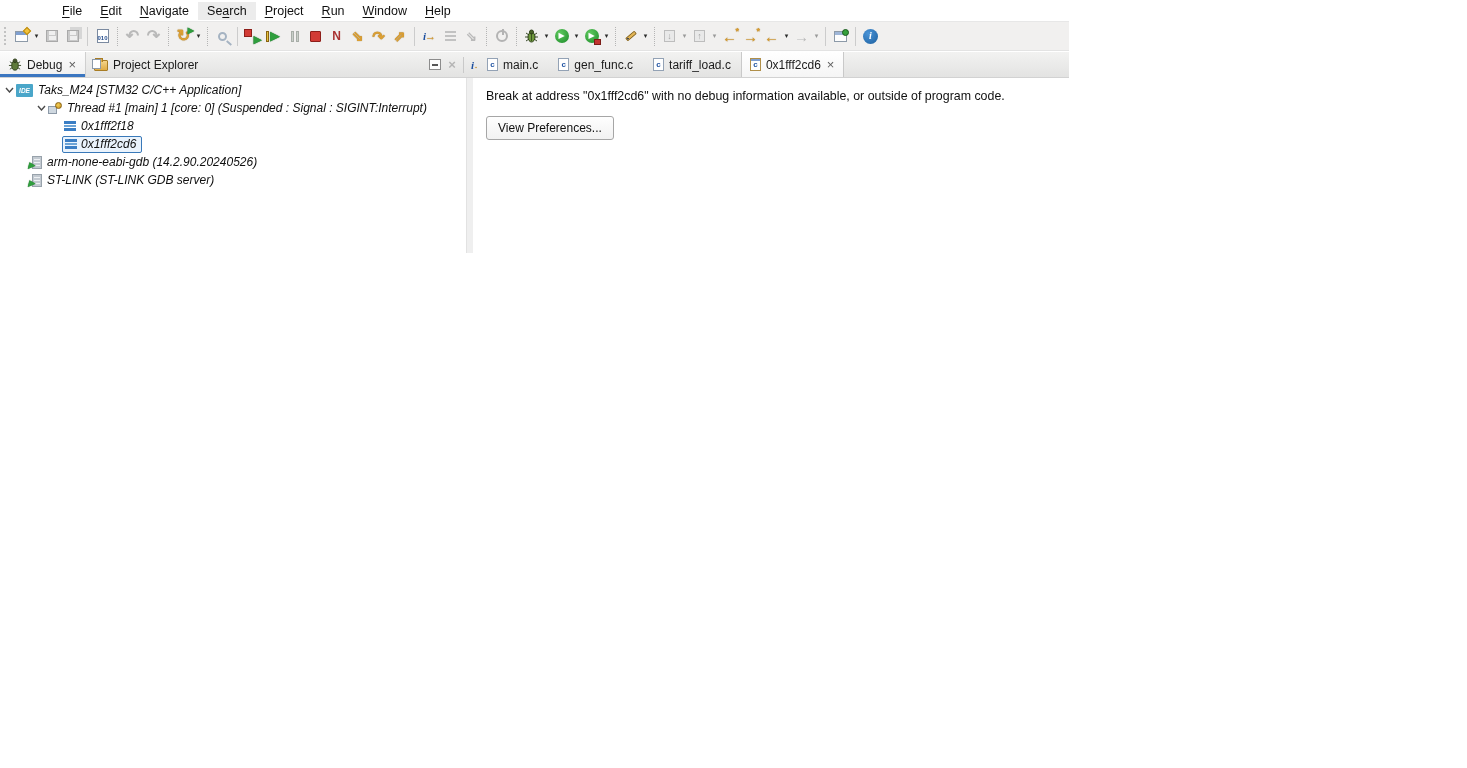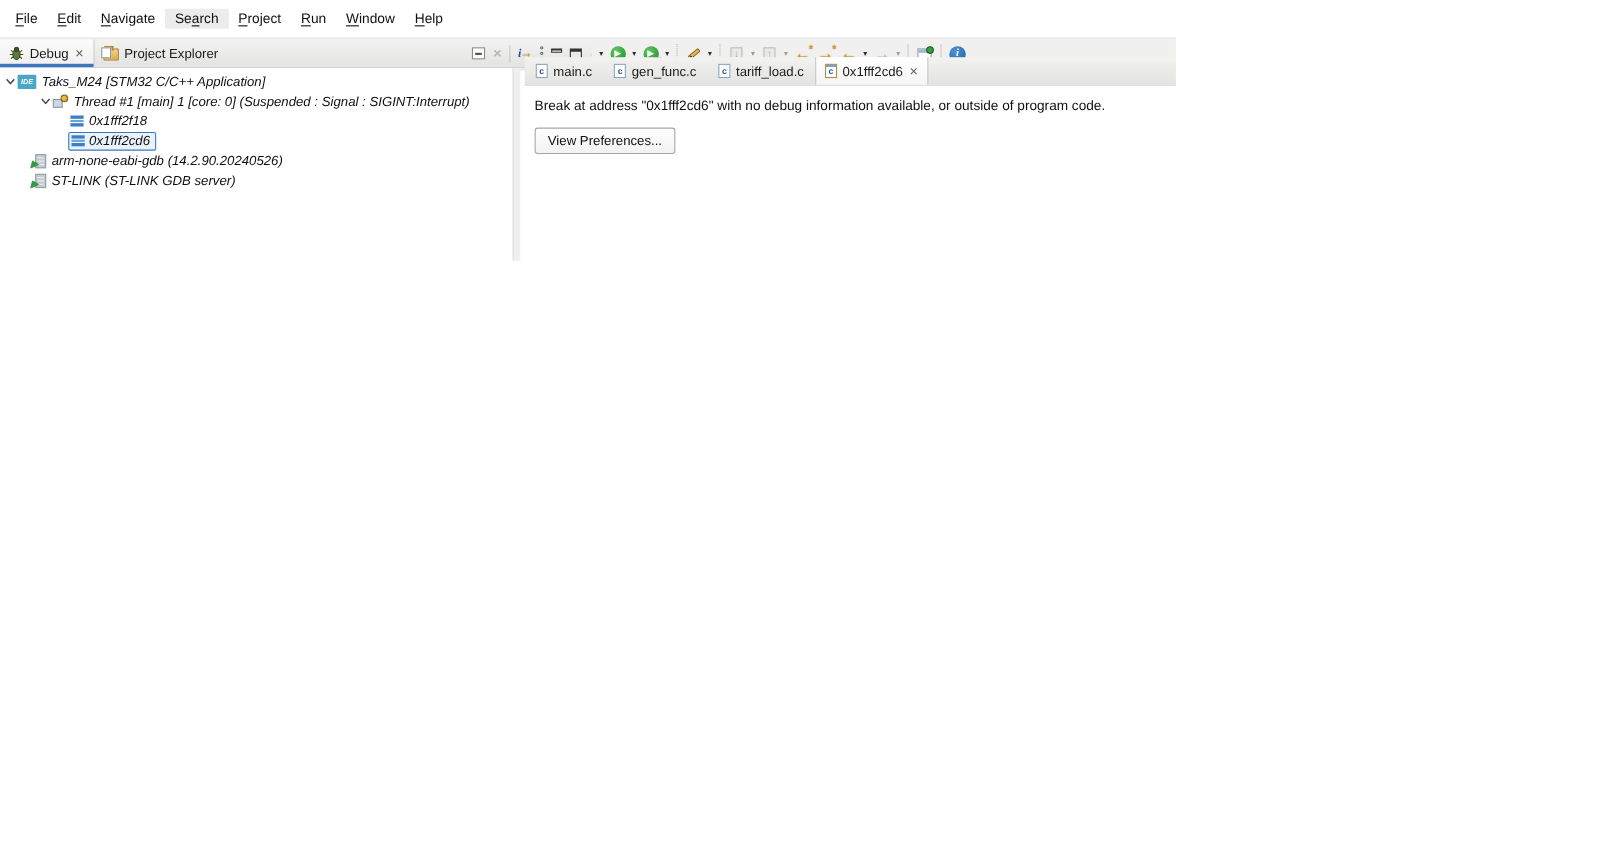--- a/index.html
+++ b/index.html
@@ -1,21 +1,21 @@
 <!DOCTYPE html>
 <html><head>
 <meta charset="utf-8">
 <style>
   * { box-sizing: border-box; }
   html,body { margin:0; padding:0; background:#ffffff; }
   body { width:1467px; height:768px; font-family:"Liberation Sans", sans-serif; color:#1b1b1b; overflow:hidden; }
   .app { position:relative; width:1069px; }
 
   
-  .menubar { height:34px; background:#fff; display:flex; align-items:center; padding-left:5px; }
+  .menubar { height:21px; background:#fff; display:flex; align-items:center; padding-left:5px;margin-left:48px; }
   .menu-item { font-size:12.5px; padding:2px 9px; color:#101010; white-space:nowrap; }
   .menu-item.hovered { background:#ececec; }
   .mn { text-decoration:underline; text-underline-offset:2px; }
 
   
   .toolbar { height:30px; background:#f1f0ef; border-top:1px solid #e7e7e7; border-bottom:1px solid #e3e3e3;
              display:flex; align-items:center; padding:0 3px; }
   .tbi { width:19px; height:19px; display:inline-flex; align-items:center; justify-content:center;
          position:relative; margin:0 1px; font-size:13px; line-height:1; flex:none; }
   .caret { font-size:7px; color:#2b2b2b; width:9px; text-align:center; flex:none; }
@@ -60,21 +60,21 @@
   .infocircle { width:15px; height:15px; border-radius:50%; background:radial-gradient(circle at 35% 30%, #4a94d8, #1d5f9e);
                 color:#fff; font-size:10px; font-weight:bold; font-family:"Liberation Serif",serif; font-style:italic;
                 display:flex; align-items:center; justify-content:center; }
   .istep { font-size:11px; white-space:nowrap; display:flex; align-items:center; }
   .istep .ii { color:#1d4f9e; font-weight:bold; font-family:"Liberation Serif",serif; font-style:italic; }
   .istep .ar { color:#dc9f33; font-weight:bold; text-shadow:0 0 1px #8a6312; margin-left:-1px; }
   .annot { width:11px; height:12px; background:#e9e9e9; border:1px solid #bdbdbd; color:#a5a5a5; font-size:9px;
            display:flex; align-items:center; justify-content:center; font-weight:bold; }
 
   
-  .debug-view { position:absolute; left:0; top:36px; width:538px; }
+  .debug-view { position:absolute; left:0; top:52px; width:538px; }
   .editor-area { position:absolute; left:477px; top:52px; width:592px; }
 
   .tabbar { height:26px; background:linear-gradient(#f2f2f1,#e3e3e2); border-bottom:1px solid #d2d2d2;
             display:flex; align-items:stretch; }
   .vtab { display:flex; align-items:center; gap:5px; padding:0 8px; font-size:12px; position:relative; }
   .vtab.active { background:linear-gradient(#fcfcfc,#efefef); border-right:1px solid #cfcfcf; }
   .vtab.active::after { content:""; position:absolute; left:0; right:0; bottom:0; height:3px; background:#3b76c0; }
   .tab-close { font-size:13px; color:#5f5f5f; padding:0 1px; line-height:1; }
   .view-tools { margin-left:auto; display:flex; align-items:center; gap:7px; padding-right:9px; }
   .collapse-all { width:12px; height:11px; border:1px solid #8c8c8c; background:#fdfdfd; position:relative; }

